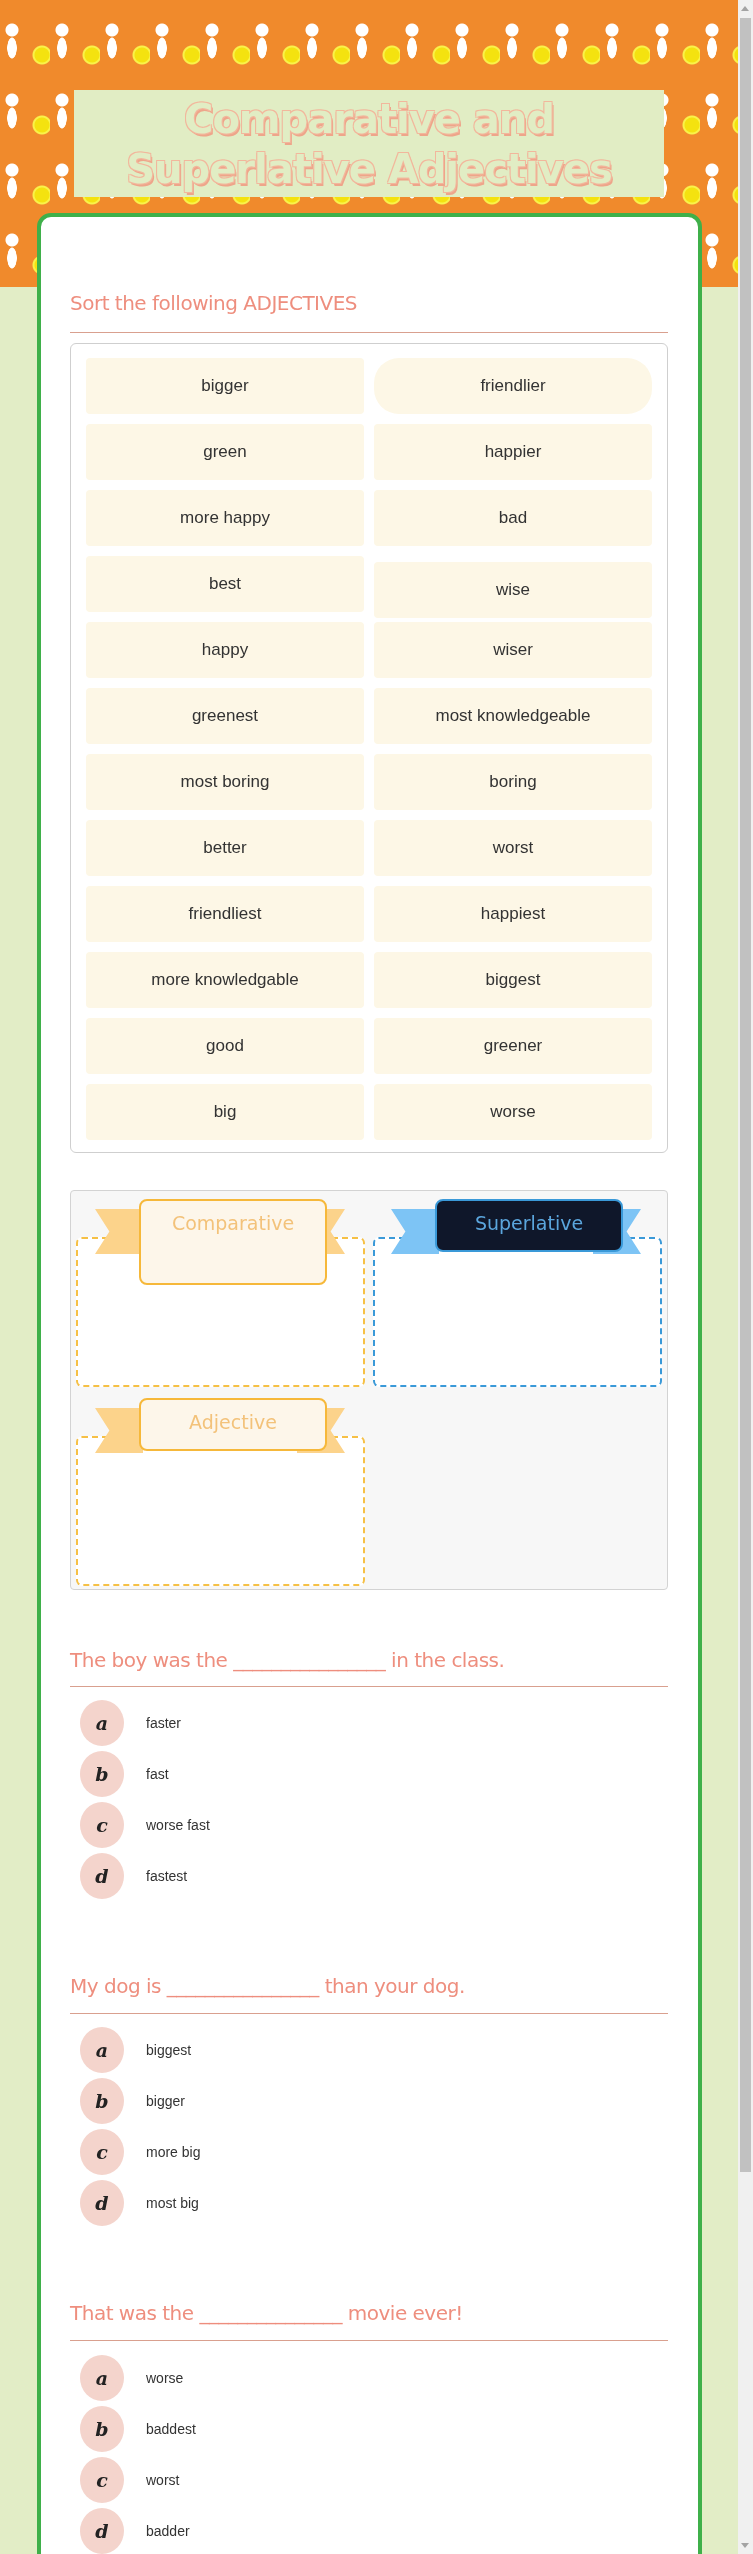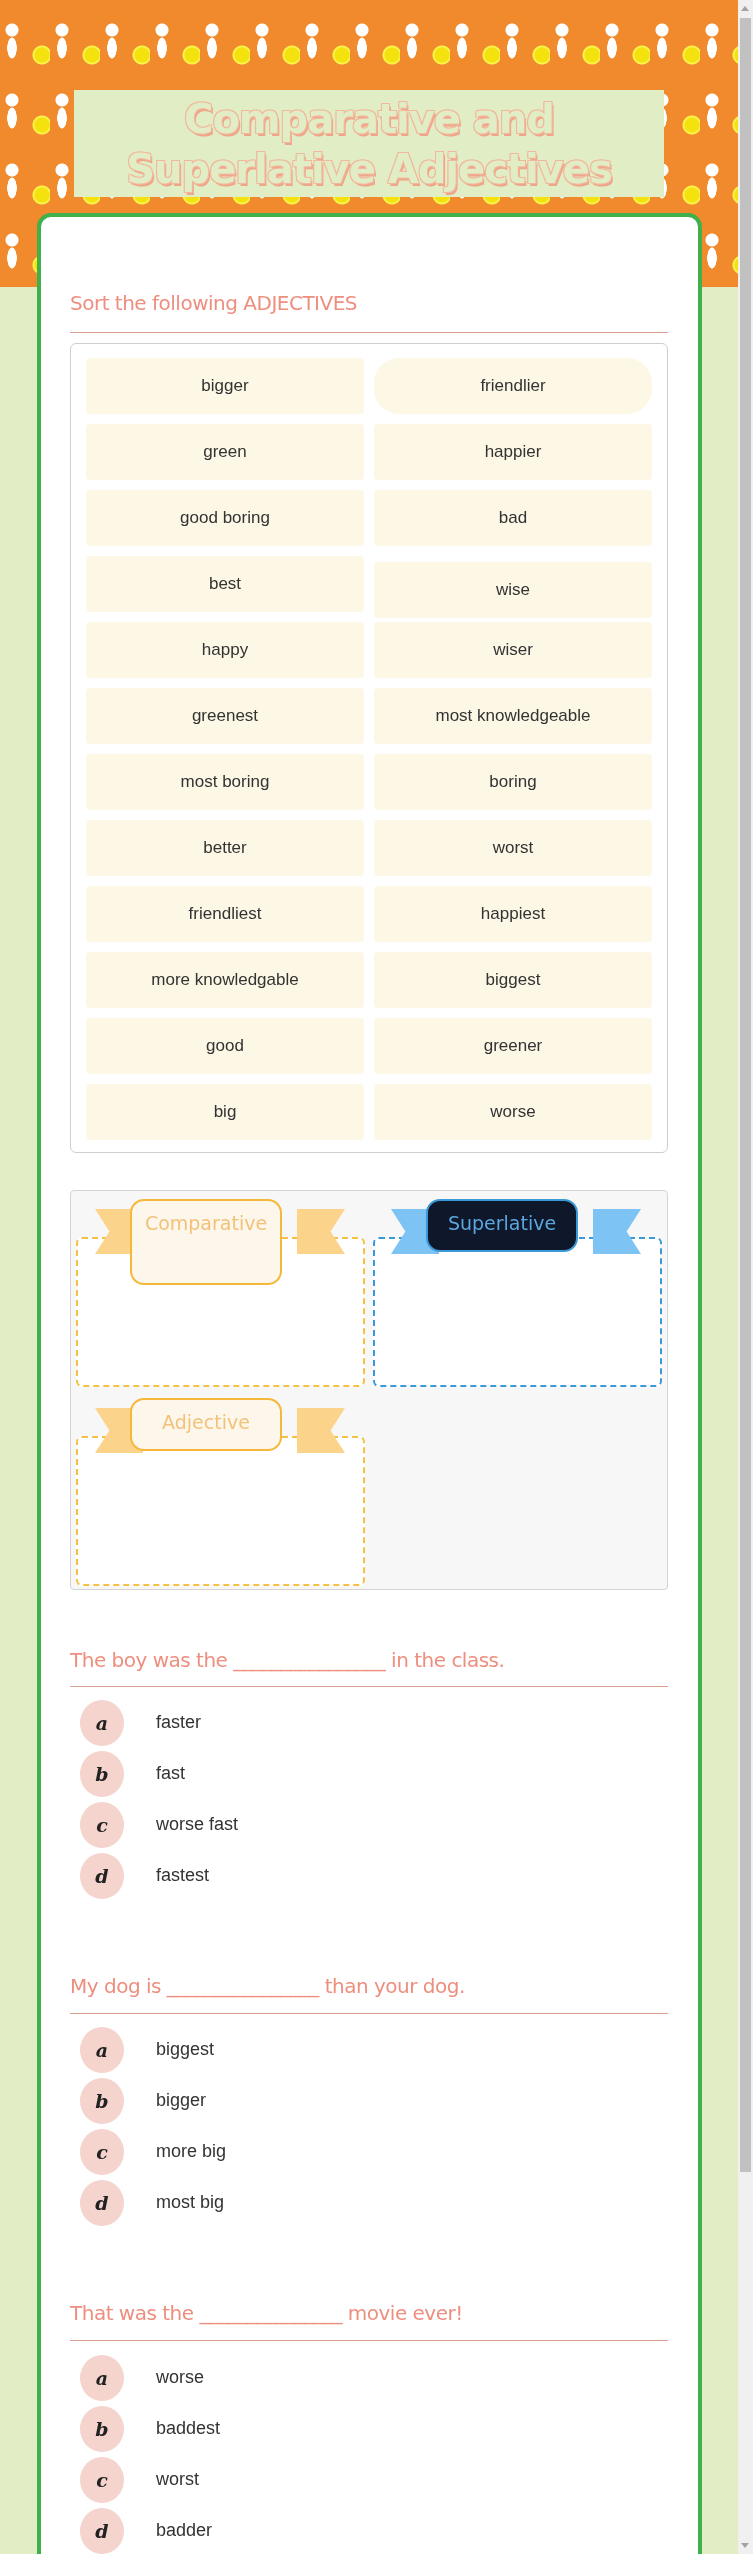--- a/index.html
+++ b/index.html
@@ -70,36 +70,36 @@
   }
   .zone.blue { border-color: #3a99d8; }
   .ribbon { position: absolute; width: 250px; height: 60px; }
   .ribbon .tail-l, .ribbon .tail-r {
     position: absolute; top: 10px; width: 48px; height: 45px; background: #fcd38b;
   }
   .ribbon .tail-l { left: 0; clip-path: polygon(0 0,100% 0,100% 100%,0 100%,30% 50%); }
   .ribbon .tail-r { right: 0; clip-path: polygon(0 0,100% 0,70% 50%,100% 100%,0 100%); }
   .ribbon.blue .tail-l, .ribbon.blue .tail-r { background: #7dc4f5; }
   .ribbon .label {
-    position: absolute; left: 35px; top: 0; width: 152px; height: 53px;
-    background: #fdf6ea; border: 2px solid #f6b83a; border-radius: 14px;
+    position: absolute; left: 44px; top: 0; width: 188px; height: 53px;
+    background: #fdf6ea; border: 2px solid #f6b83a; border-radius: 8px;
     display: flex; align-items: flex-start; justify-content: center; padding-top: 11px;
     font-family: "DejaVu Sans", sans-serif; font-size: 19px; color: #f3c27a;
   }
   .ribbon.tall .label { height: 86px; }
   .ribbon.blue .label { background: #0f172a; border-color: #3a99d8; color: #5ba6dd; }
   .options { position: absolute; left: 80px; width: 560px; }
   .opt { display: flex; align-items: center; height: 51px; }
   .opt-letter {
     width: 44px; height: 46px; border-radius: 50%; background: #f4d4cc;
     display: flex; align-items: center; justify-content: center;
     font-family: "DejaVu Serif", serif; font-style: italic; font-weight: bold;
     font-size: 19px; color: #222;
   }
-  .opt-text { margin-left: 32px; font-size: 18px; color: #333; }
+  .opt-text { margin-left: 22px; font-size: 14px; color: #333; }
   .scrollbar { position: absolute; left: 738px; top: 0; width: 15px; height: 2554px; background: #f0f0f0; }
   .scroll-thumb { position: absolute; left: 2px; top: 18px; width: 11px; height: 2154px; background: #c1c1c1; }
   .scroll-arrow-up, .scroll-arrow-down {
     position: absolute; left: 3px; width: 0; height: 0;
     border-left: 4px solid transparent; border-right: 4px solid transparent;
   }
   .scroll-arrow-up { top: 6px; border-bottom: 5px solid #a3a3a3; }
   .scroll-arrow-down { bottom: 6px; border-top: 5px solid #a3a3a3; }
 </style>
 </head>
@@ -114,21 +114,21 @@
   <div class="card"></div>
 
   <div class="section-title" style="top:291px;">Sort the following ADJECTIVES</div>
   <div class="section-rule" style="top:332px;"></div>
 
   <div class="sort-box">
     <div class="item" style="left:15px;top:14px;">bigger</div>
     <div class="item" style="left:303px;top:14px;border-radius:25px;">friendlier</div>
     <div class="item" style="left:15px;top:80px;">green</div>
     <div class="item" style="left:303px;top:80px;">happier</div>
-    <div class="item" style="left:15px;top:146px;">good boring</div>
+    <div class="item" style="left:15px;top:146px;">more happy</div>
     <div class="item" style="left:303px;top:146px;">bad</div>
     <div class="item" style="left:15px;top:212px;">best</div>
     <div class="item" style="left:303px;top:212px;margin-top:6px;">wise</div>
     <div class="item" style="left:15px;top:278px;">happy</div>
     <div class="item" style="left:303px;top:278px;">wiser</div>
     <div class="item" style="left:15px;top:344px;">greenest</div>
     <div class="item" style="left:303px;top:344px;">most knowledgeable</div>
     <div class="item" style="left:15px;top:410px;">most boring</div>
     <div class="item" style="left:303px;top:410px;">boring</div>
     <div class="item" style="left:15px;top:476px;">better</div>

